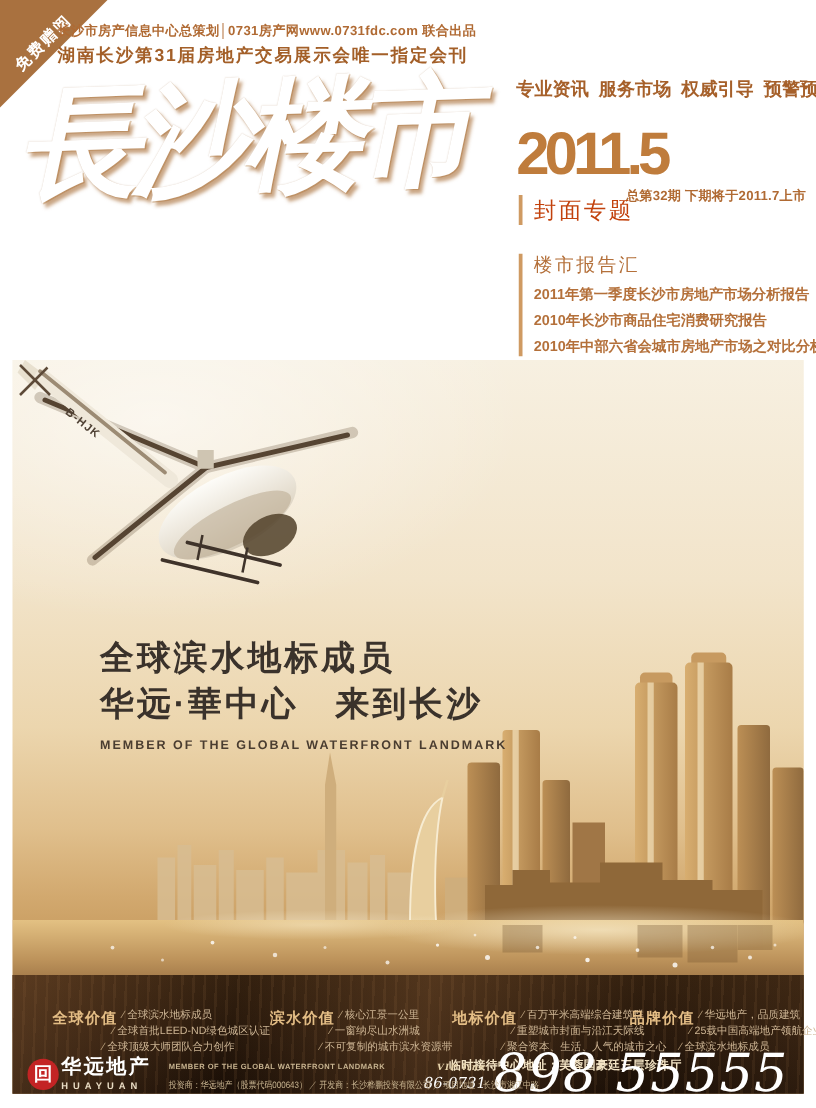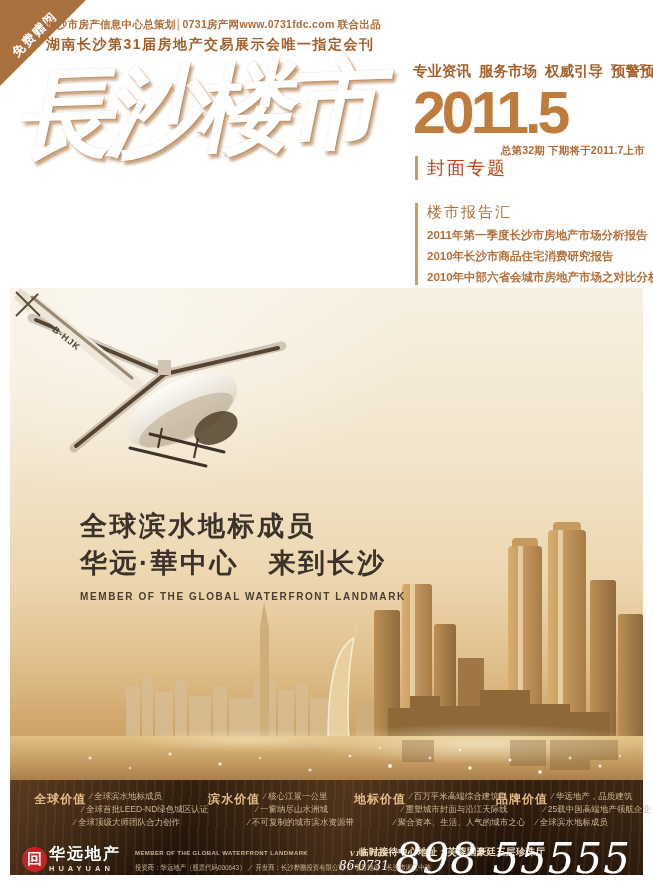--- a/index.html
+++ b/index.html
@@ -20,21 +20,21 @@
   
   .masthead{position:absolute;left:14px;top:48px;width:410px;white-space:nowrap;
           font-family:"DejaVu Serif",serif;font-style:italic;font-weight:bold;
           font-size:97px;line-height:1.25;color:#ffffff;letter-spacing:-7px;
           transform:rotate(-2deg);
           text-shadow:3px 4px 3px rgba(172,116,64,.65),1px 1px 0 rgba(196,148,96,.5),0 0 1px rgba(150,100,55,.4);}
 
   
   .issue-col{position:absolute;left:413px;top:62px;width:232px;}
   .tagline{font-size:14.5px;font-weight:bold;color:#a6602a;letter-spacing:0;word-spacing:4px;white-space:nowrap;}
-  .issue-number{font-size:59px;font-weight:bold;color:#bf7c3c;letter-spacing:-4px;line-height:.95;margin-top:4px;}
+  .issue-number{font-size:48px;font-weight:bold;color:#bf7c3c;letter-spacing:-4px;line-height:.95;margin-top:20px;}
   .issue-meta{font-size:10.5px;font-weight:bold;color:#b06a33;text-align:right;margin-top:3px;letter-spacing:.2px;}
 
   .special{position:absolute;left:415px;top:156px;border-left:3px solid #cf9a62;padding-left:9px;}
   .special-label{font-size:18px;color:#c2410c;letter-spacing:2px;}
   .special-title{font-size:21px;font-weight:bold;color:#ae5c20;letter-spacing:1.5px;margin-top:4px;white-space:nowrap;}
 
   .reports{position:absolute;left:415px;top:203px;border-left:3px solid #cf9a62;padding-left:9px;}
   .reports-label{font-size:15px;color:#b4703a;letter-spacing:2px;}
   .report-item{font-size:11.5px;font-weight:bold;color:#b4703a;margin-top:6px;white-space:nowrap;}
 
@@ -49,21 +49,21 @@
   .headline-cn{font-size:27px;font-weight:bold;letter-spacing:2.5px;line-height:37px;white-space:nowrap;}
   .headline-en{font-size:10px;font-weight:bold;color:#4a3d30;letter-spacing:1.6px;margin-top:9px;white-space:nowrap;}
 
   
   .bottom-strip{position:absolute;left:10px;top:780px;width:633px;height:95px;
      background:
        linear-gradient(100deg, rgba(150,100,58,.40) 0%, rgba(40,22,12,0) 28%, rgba(165,112,66,.28) 52%, rgba(30,18,10,0) 78%, rgba(120,80,45,.2) 100%),
        repeating-linear-gradient(92deg, rgba(190,140,90,.10) 0 2px, rgba(0,0,0,0) 2px 9px),
        linear-gradient(180deg,#33200f,#26170b 55%,#190e06 100%);}
 
-  .values-row{display:flex;padding:10px 0 0 32px;justify-content:center;}
+  .values-row{display:flex;padding:25px 0 0 32px;}
   .vcol{position:relative;}
   .vcol1{width:178px;}  .vcol2{width:146px;}  .vcol3{width:142px;}  .vcol4{width:179px;}
   .vtitle{position:absolute;left:0;top:1px;font-size:12px;font-weight:bold;color:#e3bd85;letter-spacing:1px;}
   .vitem{font-size:8.5px;color:#cdb594;line-height:13px;white-space:nowrap;}
   .vitem::before{content:"∕ ";color:#bfa57f;}
   .vitem.i0{margin-left:56px;}
   .vitem.i1{margin-left:48px;}
   .vitem.i2{margin-left:40px;}
 
   

